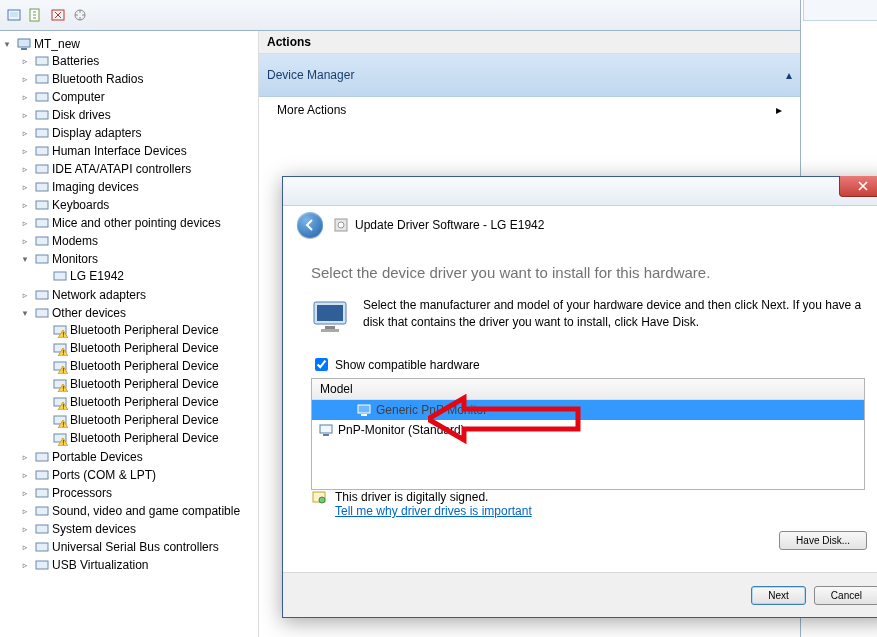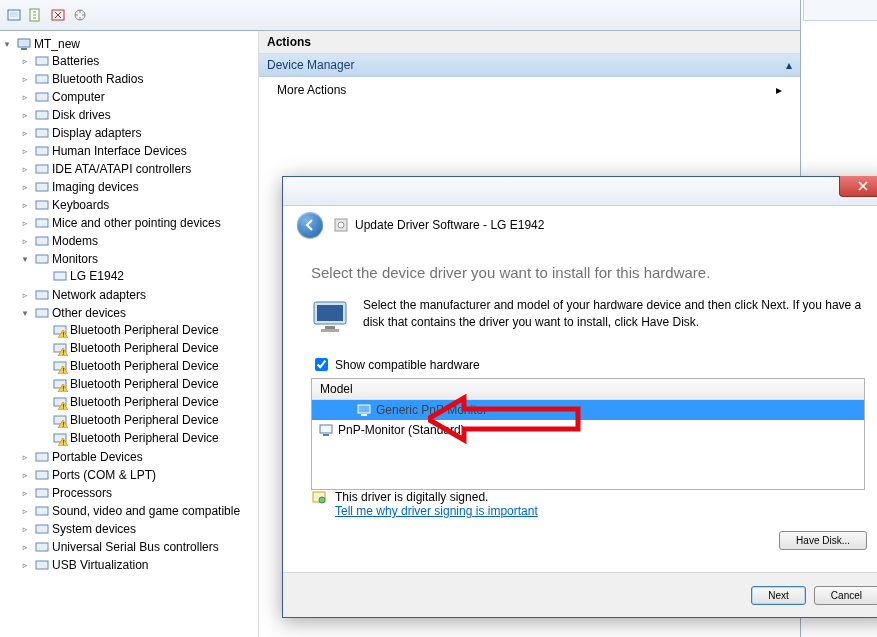--- a/index.html
+++ b/index.html
@@ -10,21 +10,21 @@
   .content-area { display:flex; height:calc(100% - 30px); }
   .tree-pane { width:258px; border-right:1px solid #dcdcdc; overflow:auto; padding:4px 0; }
   .tree { list-style:none; margin:0; padding:0; }
   .tree ul { list-style:none; margin:0; padding-left:16px; }
   .tree li { white-space:nowrap; padding:1px 0 1px 2px; }
   .row { display:flex; align-items:center; gap:2px; cursor:default; }
   .exp { width:10px; height:10px; display:inline-flex; align-items:center; justify-content:center; font-size:9px; color:#6b6b6b; margin-right:2px; }
   .nodeicon { width:16px; height:16px; display:inline-flex; align-items:center; justify-content:center; }
   .actions-pane { flex:1; background:#fff; }
   .actions-header { background:#f0f0f0; padding:4px 8px; font-weight:bold; border-bottom:1px solid #dcdcdc; }
-  .actions-sub { background:linear-gradient(#d6e6f7,#c0d8ef); padding:4px 8px; border-bottom:1px solid #b8cde2; display:flex; justify-content:space-between; align-items:center; color:#1a3e6e; }
+  .actions-sub { background:linear-gradient(#d6e6f7,#c0d8ef); padding:14px 8px; border-bottom:1px solid #b8cde2; display:flex; justify-content:space-between; align-items:center; color:#1a3e6e; }
   .actions-item { padding:6px 18px; display:flex; justify-content:space-between; align-items:center; }
 
   
   .dialog { position:absolute; left:282px; top:176px; width:610px; height:440px; background:#fff; border:1px solid #3b5998; box-shadow:0 4px 20px rgba(0,0,0,0.35); }
   .dlg-titlebar { height:28px; background:linear-gradient(#f9fbfd,#e7edf5); border-bottom:1px solid #c8d2de; position:relative; }
   .close-btn { position:absolute; right:6px; top:-1px; width:46px; height:20px; background:linear-gradient(#e87b78,#c8413a); border:1px solid #8e2e29; border-top:none; border-radius:0 0 4px 4px; display:flex; align-items:center; justify-content:center; color:#fff; font-weight:bold; font-size:11px; }
   .dlg-nav { display:flex; align-items:center; gap:10px; padding:6px 14px; }
   .back-btn { width:26px; height:26px; border-radius:50%; background:radial-gradient(circle at 35% 30%, #7ab4ea, #1e5fa5); display:flex; align-items:center; justify-content:center; color:#fff; font-size:14px; box-shadow:inset 0 1px 2px rgba(255,255,255,0.5), 0 1px 1px rgba(0,0,0,0.3); }
   .dlg-title { display:flex; align-items:center; gap:6px; }
   .dlg-body { padding:14px 28px 0 28px; }
@@ -517,21 +517,21 @@
     </div>
     <div class="sig-row">
       <span class="nodeicon">
           <svg width="16" height="16">
             <rect x="2" y="2" width="12" height="10" fill="#fff3cc" stroke="#c9a227"></rect>
             <circle cx="11" cy="10" r="3" fill="#7cc67c" stroke="#3a8f3a"></circle>
           </svg>
         </span>
       <div class="sig-text">
         <div>This driver is digitally signed.</div>
-        <a href="#">Tell me why driver signing is important</a>
+        <a href="#">Tell me why driver drives is important</a>
       </div>
     </div>
   </div>
   <button class="btn have-disk">Have Disk...</button>
   <div class="dlg-footer">
     <button class="btn primary">Next</button>
     <button class="btn">Cancel</button>
   </div>
 </div>
 

